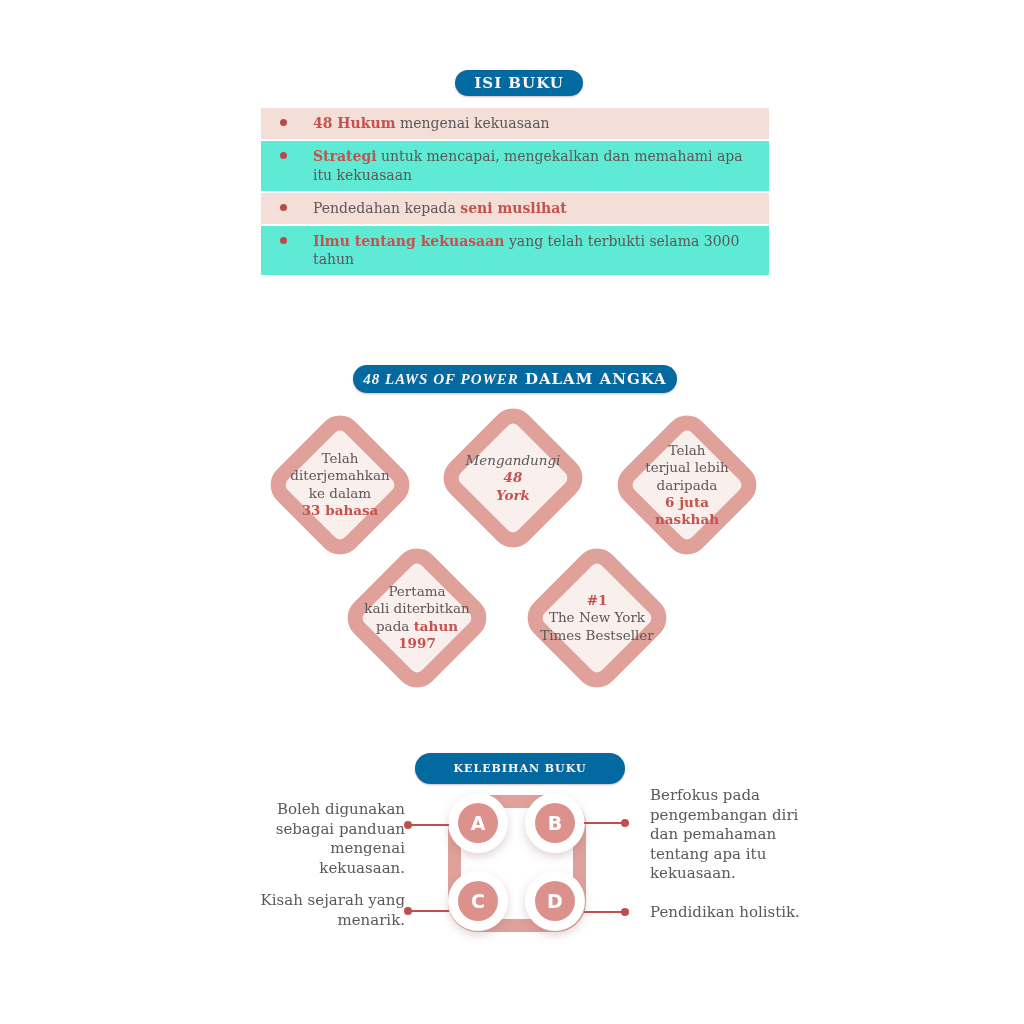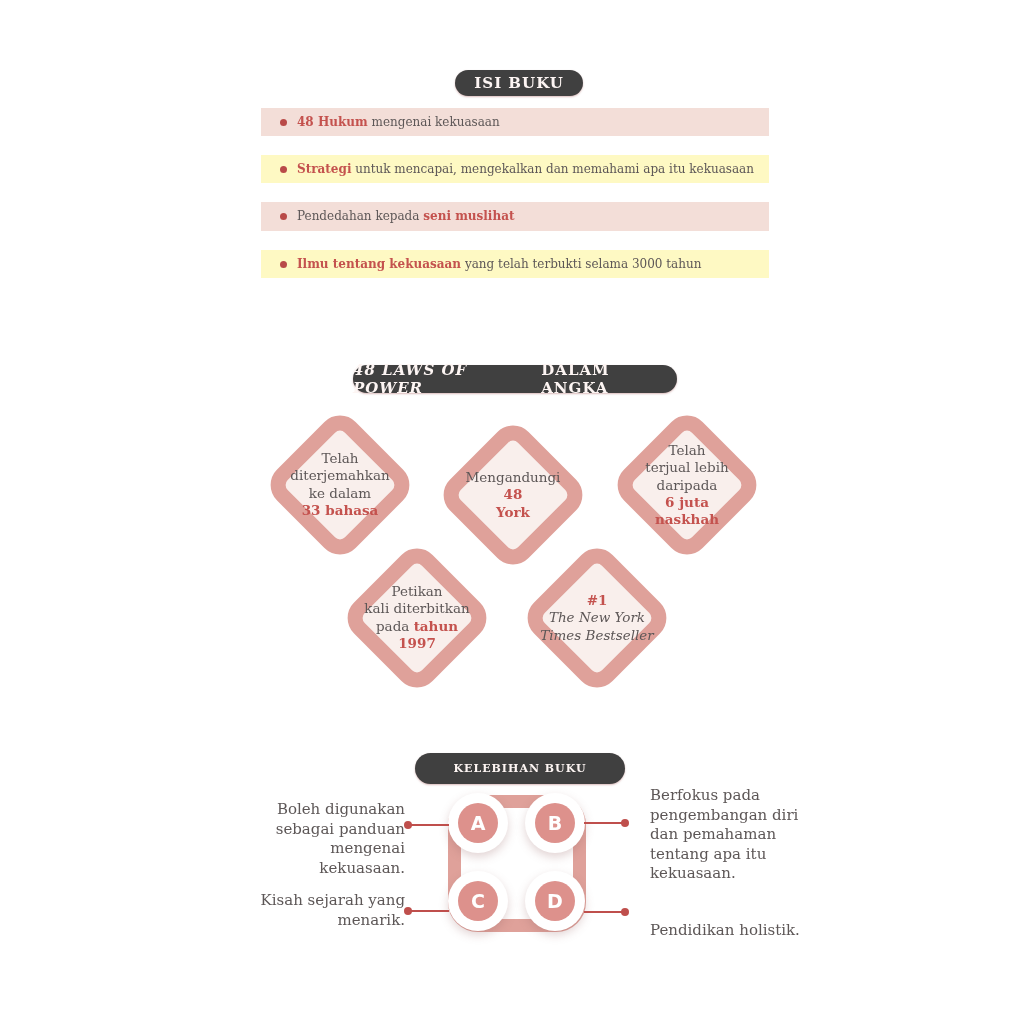--- a/index.html
+++ b/index.html
@@ -2,42 +2,42 @@
 <html><head>
 <meta charset="utf-8">
 <style>
   html,body{margin:0;padding:0;}
   body{
     width:1024px;height:1024px;background:#ffffff;position:relative;overflow:hidden;
     font-family:"DejaVu Serif","Liberation Serif",serif;
   }
   
   .pill{
-    position:absolute;background:#404040;color:#fdf5f3;border-radius:999px;
+    position:absolute;background:#0369a1;color:#fdf5f3;border-radius:999px;
     display:flex;align-items:center;justify-content:center;
     font-weight:bold;letter-spacing:1px;box-shadow:0 1px 2px rgba(150,60,60,.35);
   }
   .pill-isi{left:455px;top:70px;width:128px;height:26px;font-size:15px;}
   .pill-angka{left:353px;top:365px;width:324px;height:28px;font-size:15px;}
-  .pill-angka .it{font-style:italic;margin-right:6px;}
+  .pill-angka .it{font-style:italic;margin-right:6px;font-family:Liberation Serif, serif;}
   .pill-kelebihan{left:415px;top:753px;width:210px;height:31px;font-size:11px;}
   
   #isi-list{position:absolute;left:261px;top:108px;width:508px;}
   .row{
-    position:relative;margin-bottom:19px;padding:6px 14px 6px 36px;
-    font-size:12px;line-height:1.35;color:#5d5757;
+    position:relative;margin-bottom:2px;padding:6px 14px 6px 52px;
+    font-size:14px;line-height:1.35;color:#5d5757;
   }
   .row .bullet{
     position:absolute;left:19px;top:11px;width:7px;height:7px;border-radius:50%;
     background:#b94a48;
   }
   .row.pink{background:#f3ded8;}
-  .row.light{background:#fef9c3;}
+  .row.light{background:#5eead4;}
   .hl{color:#c4524e;font-weight:bold;}
-  .itx{font-style:italic;}
+  .itx{}
   
   .diamond{position:absolute;width:160px;height:160px;}
   .diamond .shape{
     position:absolute;left:50%;top:50%;width:111px;height:111px;
     transform:translate(-50%,-50%) rotate(45deg);
     background:#f9efec;border:15px solid #dfa19a;border-radius:22px;box-sizing:border-box;
   }
   .diamond .dtext{
     position:absolute;left:0;top:50%;width:100%;transform:translateY(-50%);
     text-align:center;font-size:13.5px;line-height:1.28;color:#5d5757;white-space:nowrap;
@@ -60,21 +60,21 @@
   }
   .connector{position:absolute;height:2px;background:#bf4f4c;}
   .connector .dot{
     position:absolute;top:-3px;width:8px;height:8px;border-radius:50%;background:#bf4f4c;
   }
   .dot-left{left:-3px;} .dot-right{right:-3px;}
   .side-text{
     position:absolute;font-size:15px;line-height:1.3;color:#5d5757;
   }
   .ta-r{text-align:right;}
-  .nowrap{white-space:nowrap;margin-top:18px;}
+  .nowrap{white-space:nowrap;}
 </style>
 </head>
 <body>
 
 <div class="pill pill-isi">
   <span>ISI BUKU</span>
 </div>
 
 <div id="isi-list">
     <div class="row pink"><span class="bullet"></span><span class="hl">48 Hukum</span><span> mengenai kekuasaan</span></div>
@@ -90,42 +90,42 @@
 
 <div class="diamond" id="d0" style="left:260px;top:405px;">
     <div class="shape"></div>
     <div class="dtext">
       <div><span>Telah</span></div>
       <div><span>diterjemahkan</span></div>
       <div><span>ke dalam</span></div>
       <div><span class="hl">33 bahasa</span></div>
     </div>
   </div>
-<div class="diamond" id="d1" style="left:433px;top:415px;">
+<div class="diamond" id="d1" style="left:433px;top:398px;font-style:italic;">
     <div class="shape"></div>
     <div class="dtext">
       <div><span>Mengandungi</span></div>
       <div><span class="hl">48</span></div>
       <div><span class="hl">York</span></div>
     </div>
   </div>
 <div class="diamond" id="d2" style="left:607px;top:405px;">
     <div class="shape"></div>
     <div class="dtext">
       <div><span>Telah</span></div>
       <div><span>terjual lebih</span></div>
       <div><span>daripada</span></div>
       <div><span class="hl">6 juta</span></div>
       <div><span class="hl">naskhah</span></div>
     </div>
   </div>
 <div class="diamond" id="d3" style="left:337px;top:538px;">
     <div class="shape"></div>
     <div class="dtext">
-      <div><span>Petikan</span></div>
+      <div><span>Pertama</span></div>
       <div><span>kali diterbitkan</span></div>
       <div><span>pada </span><span class="hl">tahun</span></div>
       <div><span class="hl">1997</span></div>
     </div>
   </div>
 <div class="diamond" id="d4" style="left:517px;top:538px;">
     <div class="shape"></div>
     <div class="dtext">
       <div><span class="hl">#1</span></div>
       <div><span class="itx">The New York</span></div>

